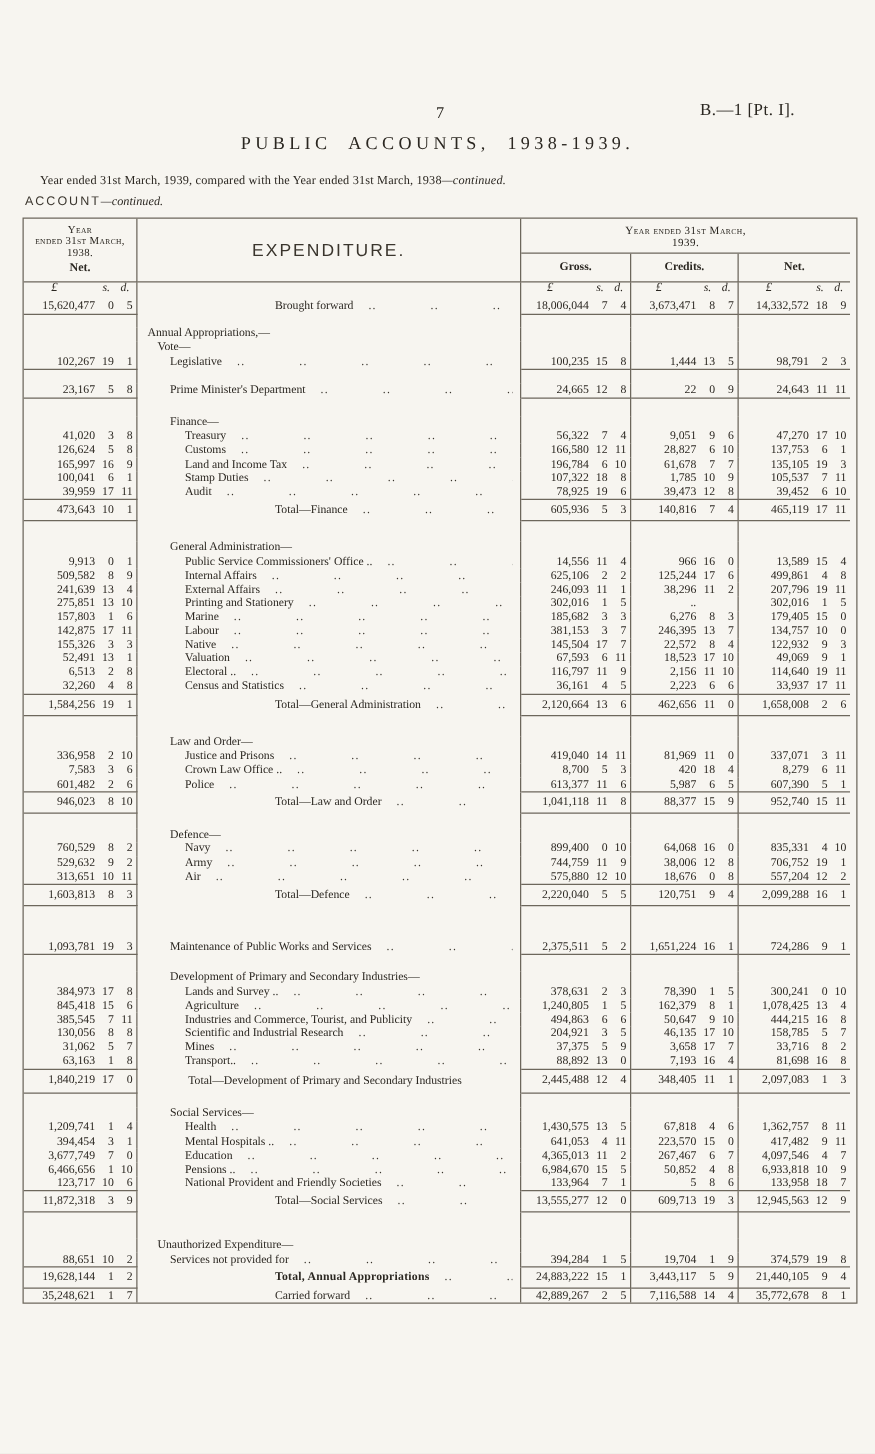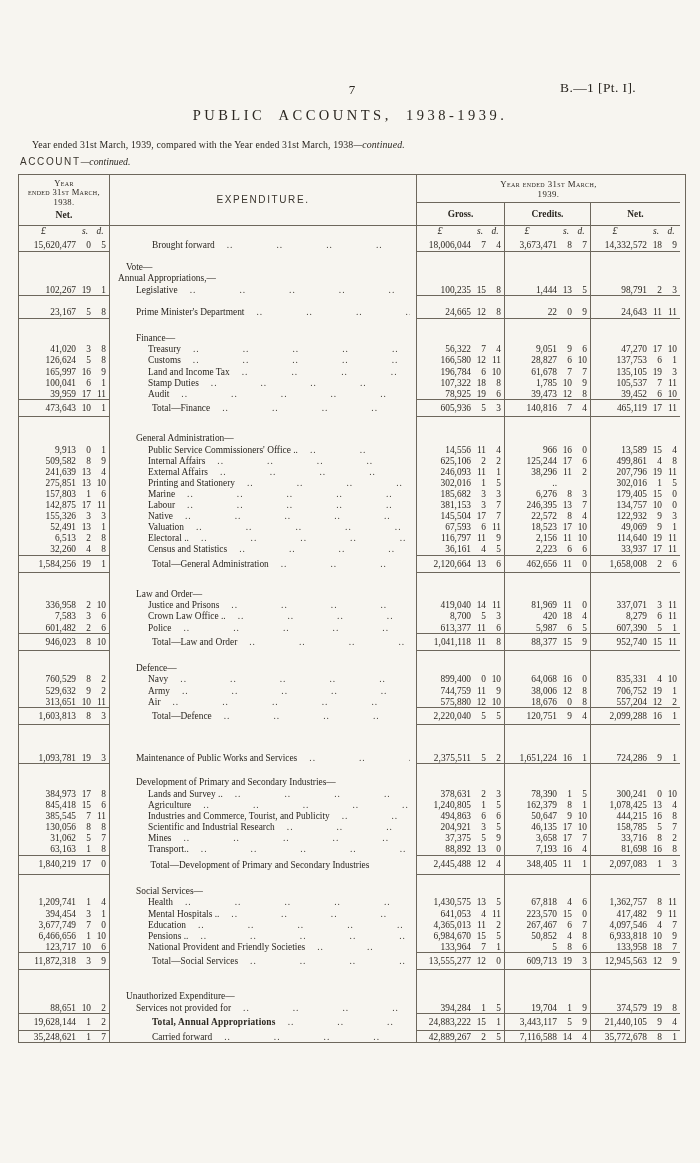--- a/index.html
+++ b/index.html
@@ -37,21 +37,21 @@
   .c{min-width:0;}
   .c1,.c2,.c3,.c4{border-right:1px solid var(--line);}
   
   .thead .hc{border-bottom:1px solid var(--line);}
   .h38{grid-row:1/3;display:flex;flex-direction:column;justify-content:center;
        text-align:center;padding:3px 2px;}
   .h38 .sc{font-variant:small-caps;font-size:8.6px;line-height:9.6px;letter-spacing:.3px;}
   .h38 .netl{font-weight:bold;font-size:9.6px;margin-top:3px;}
   .hexp{grid-row:1/3;display:flex;align-items:center;justify-content:center;
         font-family:"Liberation Sans","DejaVu Sans",sans-serif;
-        font-size:10px;letter-spacing:1.6px;color:var(--ink-soft);}
+        font-size:14px;letter-spacing:1.6px;color:var(--ink-soft);}
   .h39{grid-column:3/6;text-align:center;padding:4px 0 3px;
        font-variant:small-caps;font-size:8.8px;line-height:10px;letter-spacing:.4px;
        border-bottom:1px solid var(--line);}
   .hsub{display:flex;align-items:center;justify-content:center;
         font-weight:bold;font-size:9.4px;padding:6px 0 5px;}
   .hsub.s1,.hsub.s2{border-right:1px solid var(--line);}
   
   .trow{display:grid;grid-template-columns:91px 307px 88px 86px 89px;min-height:10.8px;}
   .trow.rule > .c1,.trow.rule > .c3,.trow.rule > .c4,.trow.rule > .c5{
       border-bottom:1px solid var(--line);}
@@ -61,21 +61,21 @@
   .trow.units{min-height:14px;}
   .mon{display:grid;grid-template-columns:1fr 12px 12px;column-gap:3px;
        padding-left:2px;padding-right:3px;align-items:baseline;}
   .mon .amt{text-align:right;white-space:nowrap;}
   .mon .sd{text-align:right;white-space:nowrap;}
   .units .amt{text-align:center;padding-right:10px;font-style:italic;font-size:10px;}
   .units .sd{text-align:center;font-style:italic;}
   .expcell{display:flex;align-items:flex-start;padding-right:6px;}
   .lbl{white-space:nowrap;}
   .lbl.b{font-weight:bold;letter-spacing:.2px;}
-  .lbl.ctr{margin-left:42px;}
+  .lbl.ctr{margin-left:110px;}
   .ind0{padding-left:8px;}
   .ind1{padding-left:16px;}
   .ind2{padding-left:26px;}
   .ind3{padding-left:38px;}
   .leaders{flex:1;overflow:hidden;white-space:nowrap;margin-left:12px;color:var(--ink-soft);}
   .leaders::before{content:".. \2002 .. \2002 .. \2002 .. \2002 .. \2002 .. \2002 .. \2002 .. \2002 .. \2002 ..";
                    word-spacing:34px;letter-spacing:1px;}
   .wrapc{display:block;width:100%;text-align:center;padding:1px 12px 2px;
          white-space:normal;line-height:11.5px;}
 </style>
@@ -164,30 +164,30 @@
         <div class="grid trow" style="height: 9px;">
           <div class="c c1"></div>
           <div class="c c2"></div>
           <div class="c c3"></div>
           <div class="c c4"></div>
           <div class="c c5"></div>
         </div>
         <div class="grid trow">
           <div class="c c1"></div>
           <div class="c c2">
+            <div class="lbl ind0">Annual Appropriations,—</div>
+          </div>
+          <div class="c c3"></div>
+          <div class="c c4"></div>
+          <div class="c c5"></div>
+        </div>
+        <div class="grid trow">
+          <div class="c c1"></div>
+          <div class="c c2">
             <div class="lbl ind1">Vote—</div>
-          </div>
-          <div class="c c3"></div>
-          <div class="c c4"></div>
-          <div class="c c5"></div>
-        </div>
-        <div class="grid trow">
-          <div class="c c1"></div>
-          <div class="c c2">
-            <div class="lbl ind0">Annual Appropriations,—</div>
           </div>
           <div class="c c3"></div>
           <div class="c c4"></div>
           <div class="c c5"></div>
         </div>
         <div class="grid trow rule datarow">
           <div class="c c1 mon">
             <div class="amt">102,267</div>
             <div class="sd">19</div>
             <div class="sd">1</div>

